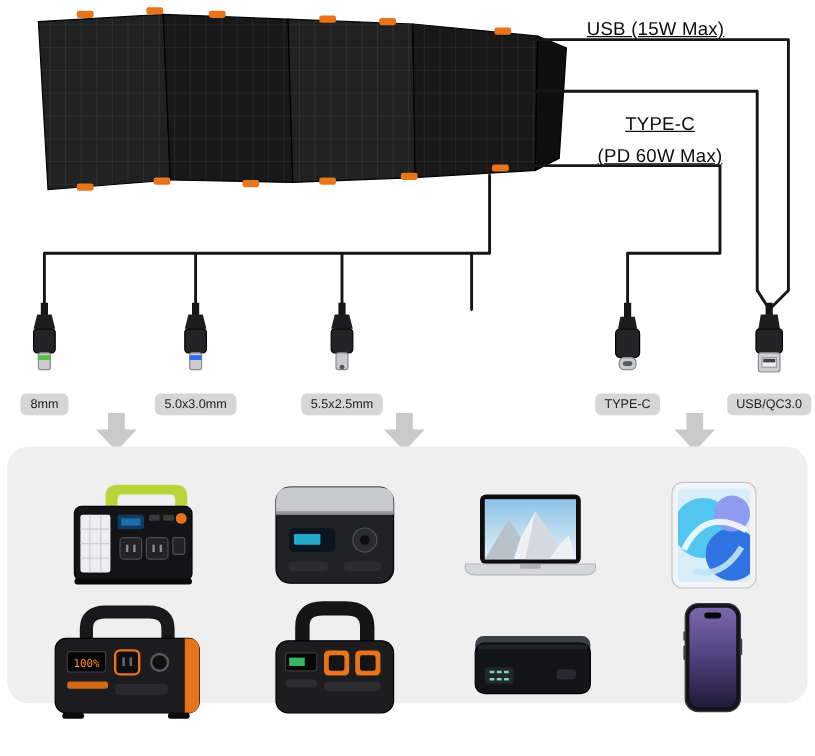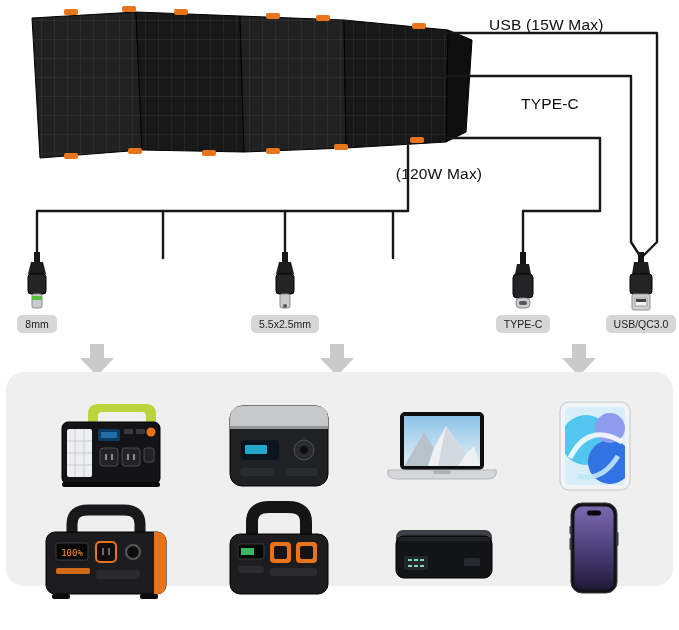--- a/index.html
+++ b/index.html
@@ -1,25 +1,25 @@
 <!DOCTYPE html>
 <html><head>
 <meta charset="utf-8">
 <style>
   * { margin:0; padding:0; box-sizing:border-box; }
   html,body { width:679px; height:630px; background:#fff; }
   body { font-family:"Liberation Sans", sans-serif; color:#111; }
   .canvas { position:relative; width:679px; height:630px; background:#fff; overflow:hidden; }
   .abs { position:absolute; }
   .wires { left:0; top:0; pointer-events:none; }
-  .out-label { position:absolute; font-size:15.5px; color:#0d0d0d; letter-spacing:.2px; }
+  .out-label { position:absolute; font-size:15.5px; color:#0d0d0d; letter-spacing:.2px;text-decoration:underline; }
   .out-label.two-line { text-align:center; line-height:27px; }
   .connector { position:absolute; top:252px; width:80px; display:flex; flex-direction:column; align-items:center; }
   .pill { background:#d6d6d6; border-radius:5px; font-size:10.5px; color:#222;
-          padding:3px 8px; white-space:nowrap; margin-top:1px; text-align:center; }
+          padding:3px 8px; white-space:nowrap; margin-top:14px; text-align:center; }
   .devices-panel { position:absolute; left:6px; top:372px; width:667px; height:214px;
                    background:#efeff0; border-radius:18px; }
   .device { position:absolute; }
   .arrow { position:absolute; top:344px; }
 </style>
 </head>
 <body>
 
 <div class="canvas">
 
@@ -62,36 +62,46 @@
     <path d="M440,33 H657 V242 L643,256
              M444,76 H631 V242 L640,256
              M438,138 H600 V211 H523 V258
              M408,146 V211 M37,211 H408
              M37,211 V258 M163,211 V258 M285,211 V258 M393,211 V258" stroke="#161616" stroke-width="2.4" fill="none" stroke-linejoin="round" stroke-linecap="round"></path>
   </svg>
 
   <div class="out-label" style="left:489px;top:16px">USB (15W Max)</div>
   <div class="out-label two-line" style="left:486px;top:90px;width:128px">
     <div>TYPE-C</div>
+    <div>(PD 60W Max)</div>
   </div>
   <div class="out-label two-line" style="left:380px;top:160px;width:118px">
-    <div>(120W Max)</div>
   </div>
 
   <div class="connector" style="left:-3px">
     <svg width="44" height="62" viewBox="0 0 44 62">
       <path d="M19,0 h6 v12 h-6 z" fill="#161616"></path>
       <path d="M16,10 h12 l3,12 h-18 z" fill="#1d1d1f"></path>
       <rect x="13" y="22" width="18" height="20" rx="3" fill="#242426" stroke="#000"></rect>
       <rect x="17" y="42" width="10" height="14" rx="2" fill="#c9cbce" stroke="#8a8d91"></rect>
       <rect x="17" y="44" width="10" height="4" fill="#57c13e"></rect>
     </svg>
     <div class="pill">8mm</div>
   </div>
 
+  <div class="connector" style="left:123px">
+    <svg width="44" height="62" viewBox="0 0 44 62">
+      <path d="M19,0 h6 v12 h-6 z" fill="#161616"></path>
+      <path d="M16,10 h12 l3,12 h-18 z" fill="#1d1d1f"></path>
+      <rect x="13" y="22" width="18" height="20" rx="3" fill="#242426" stroke="#000"></rect>
+      <rect x="17" y="42" width="10" height="14" rx="2" fill="#c9cbce" stroke="#8a8d91"></rect>
+      <rect x="17" y="44" width="10" height="4" fill="#2f6fe4"></rect>
+    </svg>
+    <div class="pill">5.0x3.0mm</div>
+  </div>
 
   <div class="connector" style="left:245px">
     <svg width="44" height="62" viewBox="0 0 44 62">
       <path d="M19,0 h6 v12 h-6 z" fill="#161616"></path>
       <path d="M16,10 h12 l3,12 h-18 z" fill="#1d1d1f"></path>
       <rect x="13" y="22" width="18" height="20" rx="3" fill="#242426" stroke="#000"></rect>
       <rect x="17" y="42" width="10" height="14" rx="2" fill="#c9cbce" stroke="#8a8d91"></rect>
       <circle cx="22" cy="54" r="2" fill="#55585c"></circle>
     </svg>
     <div class="pill">5.5x2.5mm</div>

